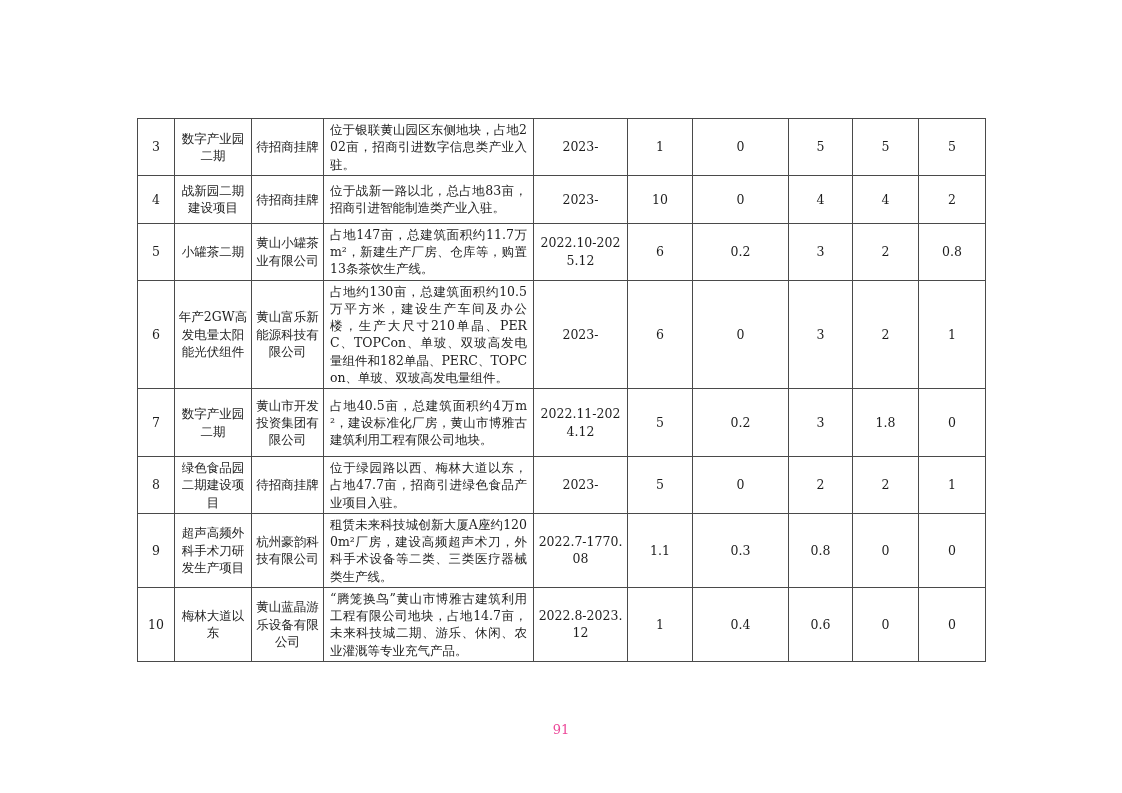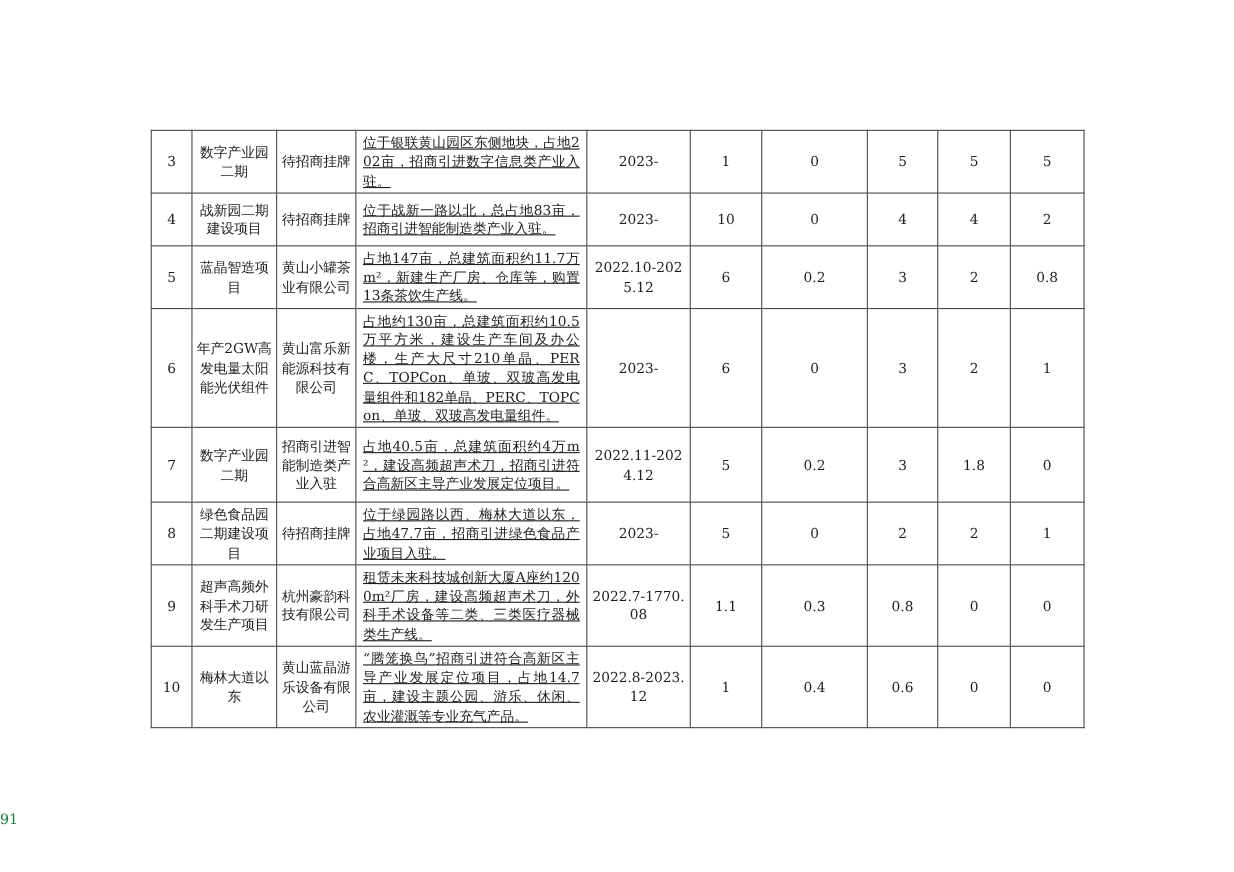--- a/index.html
+++ b/index.html
@@ -24,30 +24,28 @@
     line-height:1.38;
     text-align:center;
     vertical-align:middle;
     padding:2px 3px;
     overflow:hidden;
     word-break:break-all;
   }
   table.project-table td.desc{
     text-align:justify;
     padding:2px 6px;
-    text-decoration:underline;
   }
   .page-number{
     position:absolute;
     left:0;right:0;
     top:722px;
-    text-align:left;
+    text-align:center;
     font-size:13px;
-    color:#15803d;
-    margin-top:16px;
+    color:#ec4899;
   }
 </style>
 </head>
 <body>
 
 <div class="page">
 
   <table class="project-table">
     <colgroup>
       <col style="width:37px">
@@ -81,21 +79,21 @@
           <td class="desc">位于战新一路以北，总占地83亩，招商引进智能制造类产业入驻。</td>
           <td>2023-</td>
           <td>10</td>
           <td>0</td>
           <td>4</td>
           <td>4</td>
           <td>2</td>
         </tr>
         <tr style="height: 47px;">
           <td>5</td>
-          <td>蓝晶智造项目</td>
+          <td>小罐茶二期</td>
           <td>黄山小罐茶业有限公司</td>
           <td class="desc">占地147亩，总建筑面积约11.7万m²，新建生产厂房、仓库等，购置13条茶饮生产线。</td>
           <td>2022.10-2025.12</td>
           <td>6</td>
           <td>0.2</td>
           <td>3</td>
           <td>2</td>
           <td>0.8</td>
         </tr>
         <tr style="height: 105px;">
@@ -106,22 +104,22 @@
           <td>2023-</td>
           <td>6</td>
           <td>0</td>
           <td>3</td>
           <td>2</td>
           <td>1</td>
         </tr>
         <tr style="height: 68px;">
           <td>7</td>
           <td>数字产业园二期</td>
-          <td>招商引进智能制造类产业入驻</td>
-          <td class="desc">占地40.5亩，总建筑面积约4万m²，建设高频超声术刀，招商引进符合高新区主导产业发展定位项目。</td>
+          <td>黄山市开发投资集团有限公司</td>
+          <td class="desc">占地40.5亩，总建筑面积约4万m²，建设标准化厂房，黄山市博雅古建筑利用工程有限公司地块。</td>
           <td>2022.11-2024.12</td>
           <td>5</td>
           <td>0.2</td>
           <td>3</td>
           <td>1.8</td>
           <td>0</td>
         </tr>
         <tr style="height: 53px;">
           <td>8</td>
           <td>绿色食品园二期建设项目</td>
@@ -143,21 +141,21 @@
           <td>1.1</td>
           <td>0.3</td>
           <td>0.8</td>
           <td>0</td>
           <td>0</td>
         </tr>
         <tr style="height: 68px;">
           <td>10</td>
           <td>梅林大道以东</td>
           <td>黄山蓝晶游乐设备有限公司</td>
-          <td class="desc">“腾笼换鸟”招商引进符合高新区主导产业发展定位项目，占地14.7亩，建设主题公园、游乐、休闲、农业灌溉等专业充气产品。</td>
+          <td class="desc">“腾笼换鸟”黄山市博雅古建筑利用工程有限公司地块，占地14.7亩，未来科技城二期、游乐、休闲、农业灌溉等专业充气产品。</td>
           <td>2022.8-2023.12</td>
           <td>1</td>
           <td>0.4</td>
           <td>0.6</td>
           <td>0</td>
           <td>0</td>
         </tr>
       </tbody>
   </table>
 

